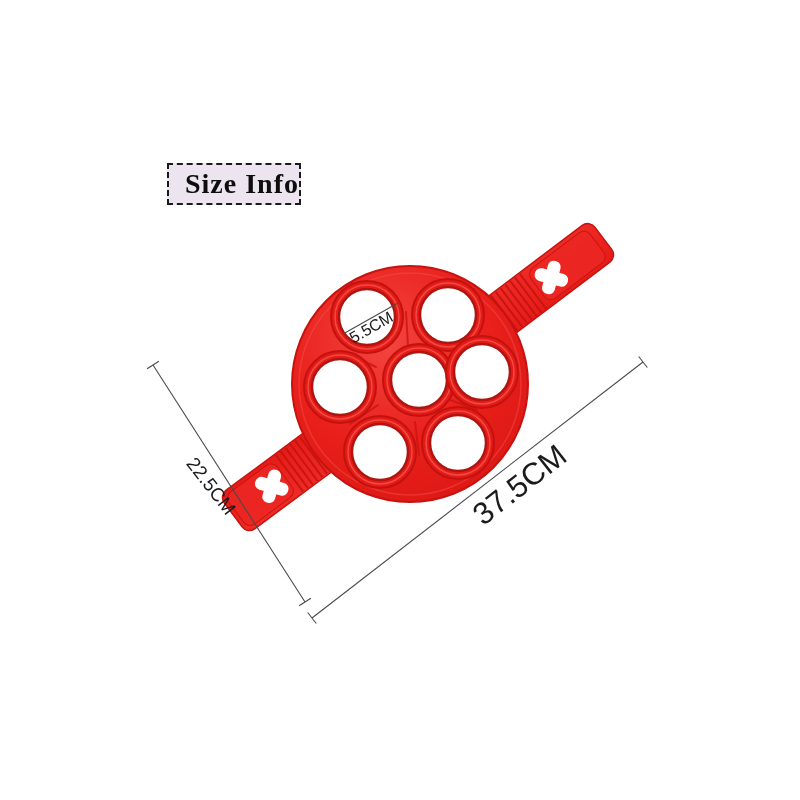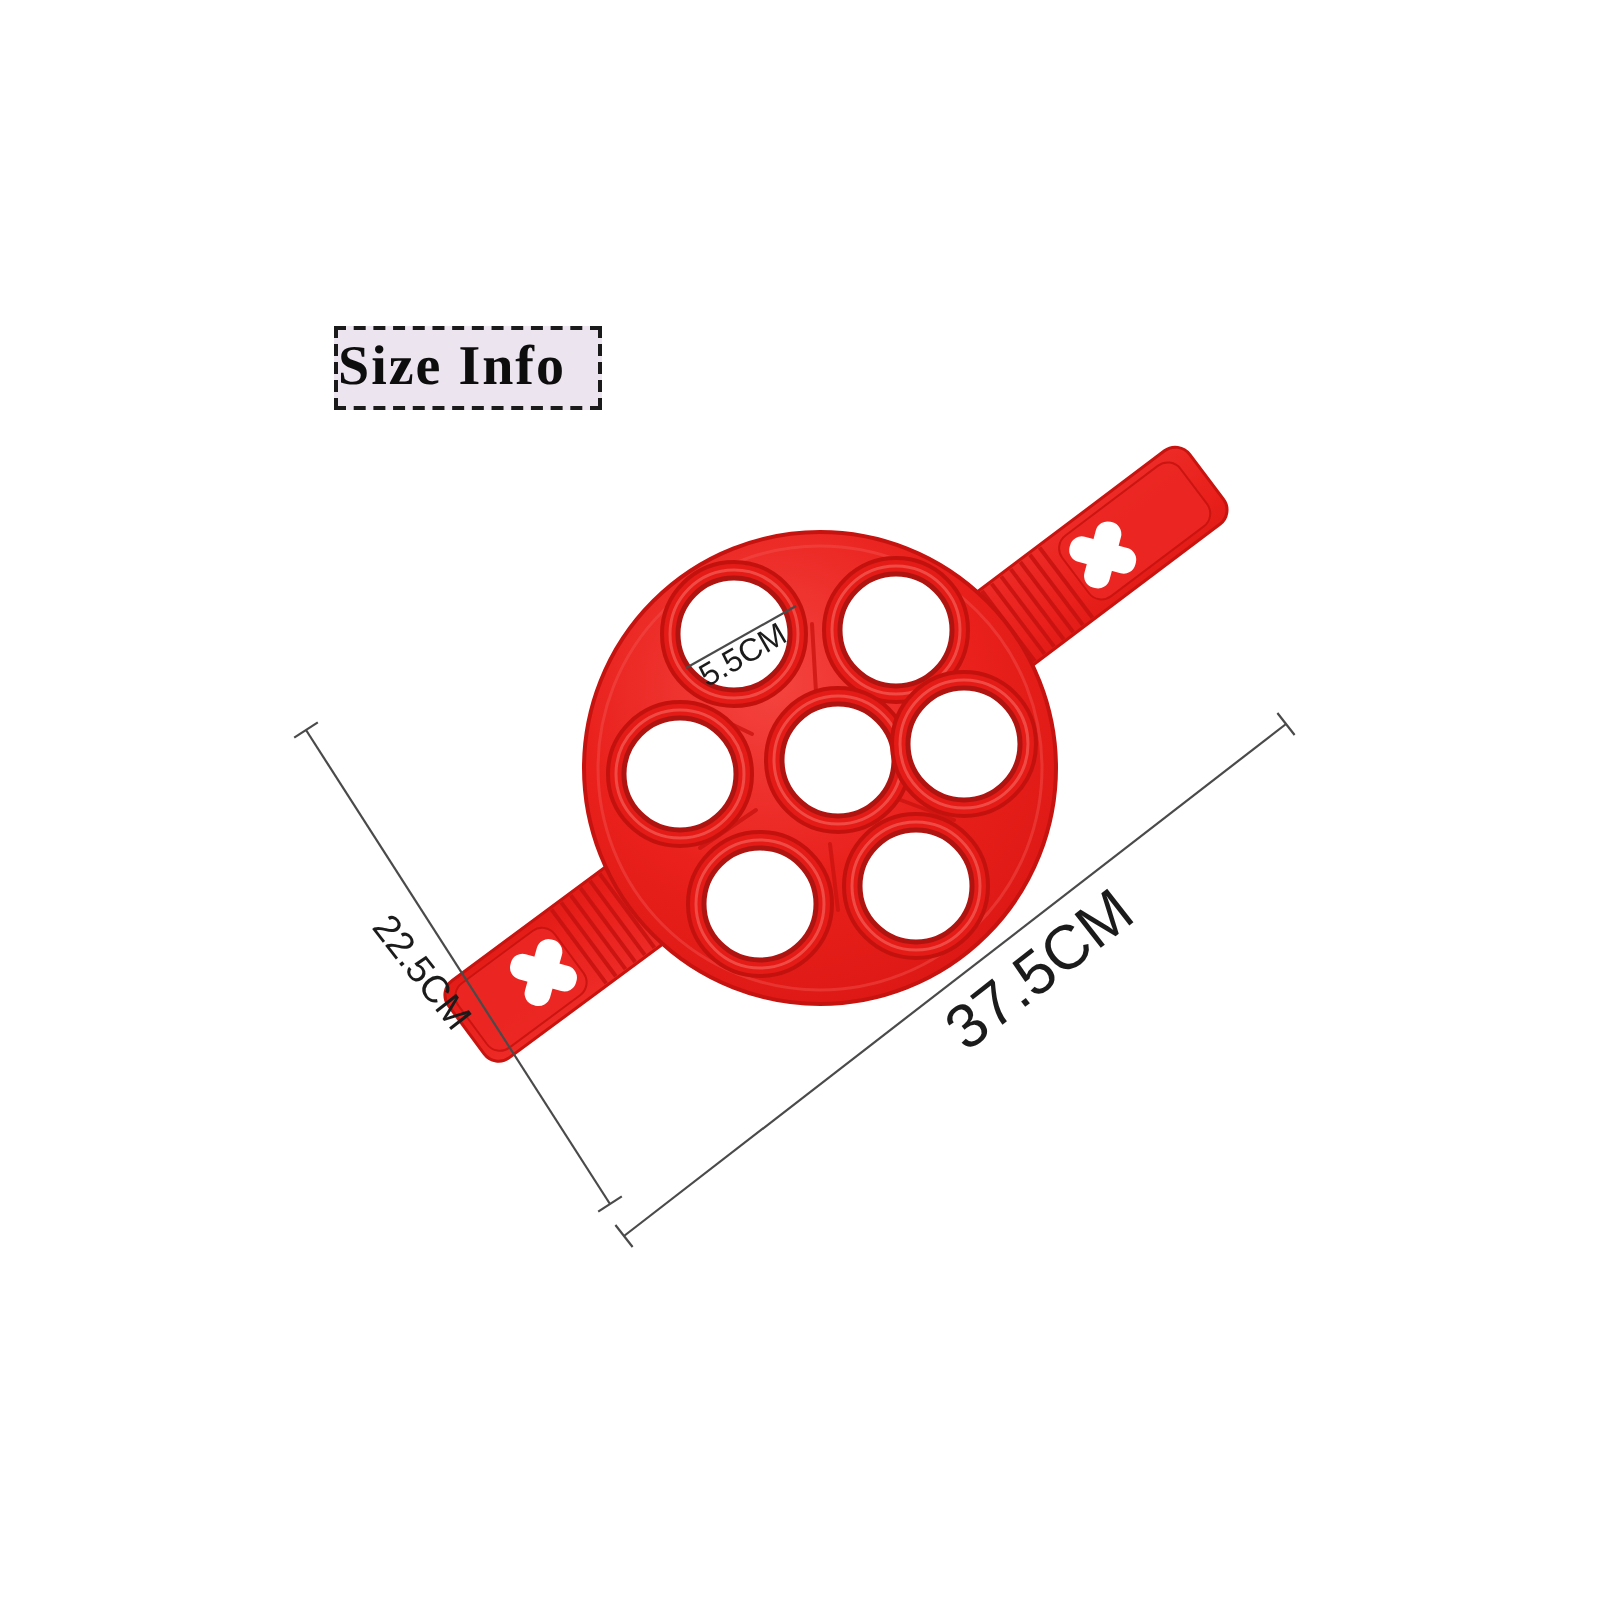--- a/index.html
+++ b/index.html
@@ -19,21 +19,21 @@
     position: absolute;
     left: 167px;
     top: 163px;
     width: 134px;
     height: 42px;
     box-sizing: border-box;
     background: #ece4ef;
     border: 2px dashed #1a1a1a;
     display: flex;
     align-items: center;
-    justify-content: flex-start;
+    justify-content: flex-end;
     font-family: "Liberation Serif", serif;
     font-weight: bold;
     font-size: 28px;
     letter-spacing: 1px;
     color: #0d0d0d;
     white-space: nowrap;
   }
   svg.product {
     position: absolute;
     left: 0;

